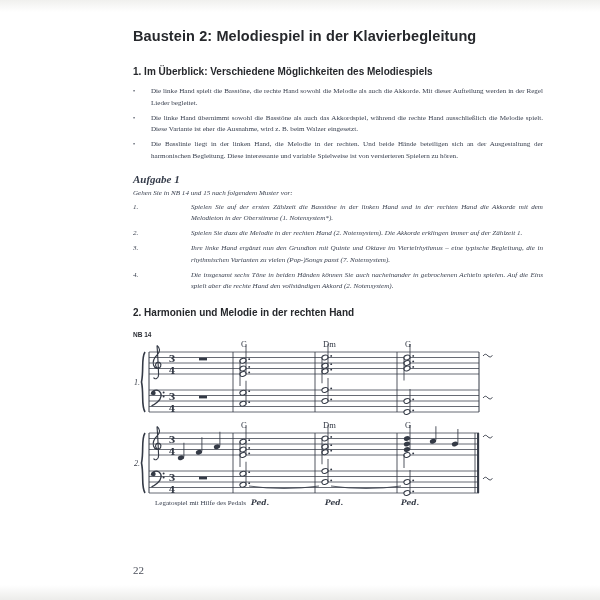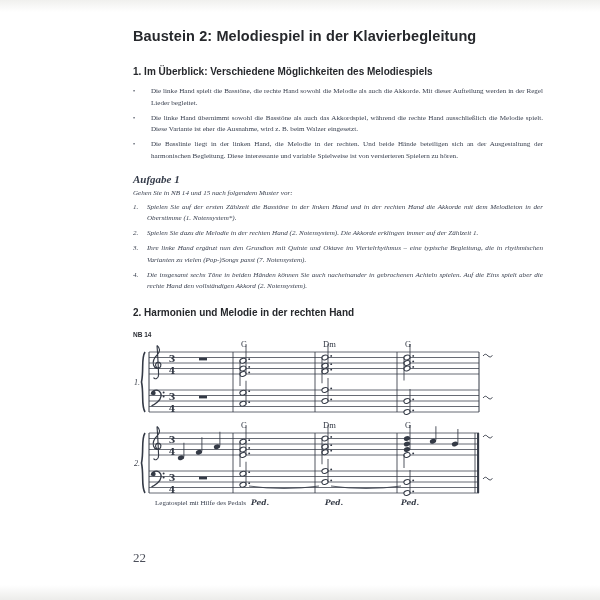--- a/index.html
+++ b/index.html
@@ -46,33 +46,33 @@
     font-size:7.1px; font-style:italic; line-height:11.8px;
     margin-top:3px;
   }
   .task {
     display:flex; gap:6px;
     font-size:7.1px; font-style:italic; line-height:11.8px;
     text-align:justify;
     margin-bottom:3px;
   }
   .tn { width:8px; flex:none; }
-  .tt { flex:1; }
+  .tt { flex:1;margin-left:44px; }
   #tasks { margin-top:2px; }
   .nb {
     font-family:"Liberation Sans", sans-serif;
     font-size:6.5px; font-weight:bold; color:#2b2e35;
     margin-top:13px; margin-bottom:1px;
   }
   svg.sys { display:block; overflow:visible; }
   #sys1 { margin-top:2px; }
   #sys2 { margin-top:3px; }
   .pagenum {
-    position:absolute; left:133px; top:550px;
-    font-size:13px; color:#4b4f5a;
+    position:absolute; left:133px; top:564px;
+    font-size:11px; color:#4b4f5a;
   }
   
   .ch  { font-family:"Liberation Serif", serif; font-size:8.5px; fill:#343a46; }
   .ts  { font-family:"DejaVu Serif", serif; font-size:9.5px; font-weight:bold; fill:#343a46; text-anchor:middle; }
   .lbl { font-family:"Liberation Serif", serif; font-size:8px; font-style:italic; fill:#343a46; }
   .ped { font-family:"DejaVu Serif", serif; font-size:7.5px; font-weight:bold; font-style:italic; fill:#343a46; }
   .cap { font-family:"Liberation Serif", serif; font-size:7px; fill:#3a4150; }
 </style>
 </head>
 <body>

